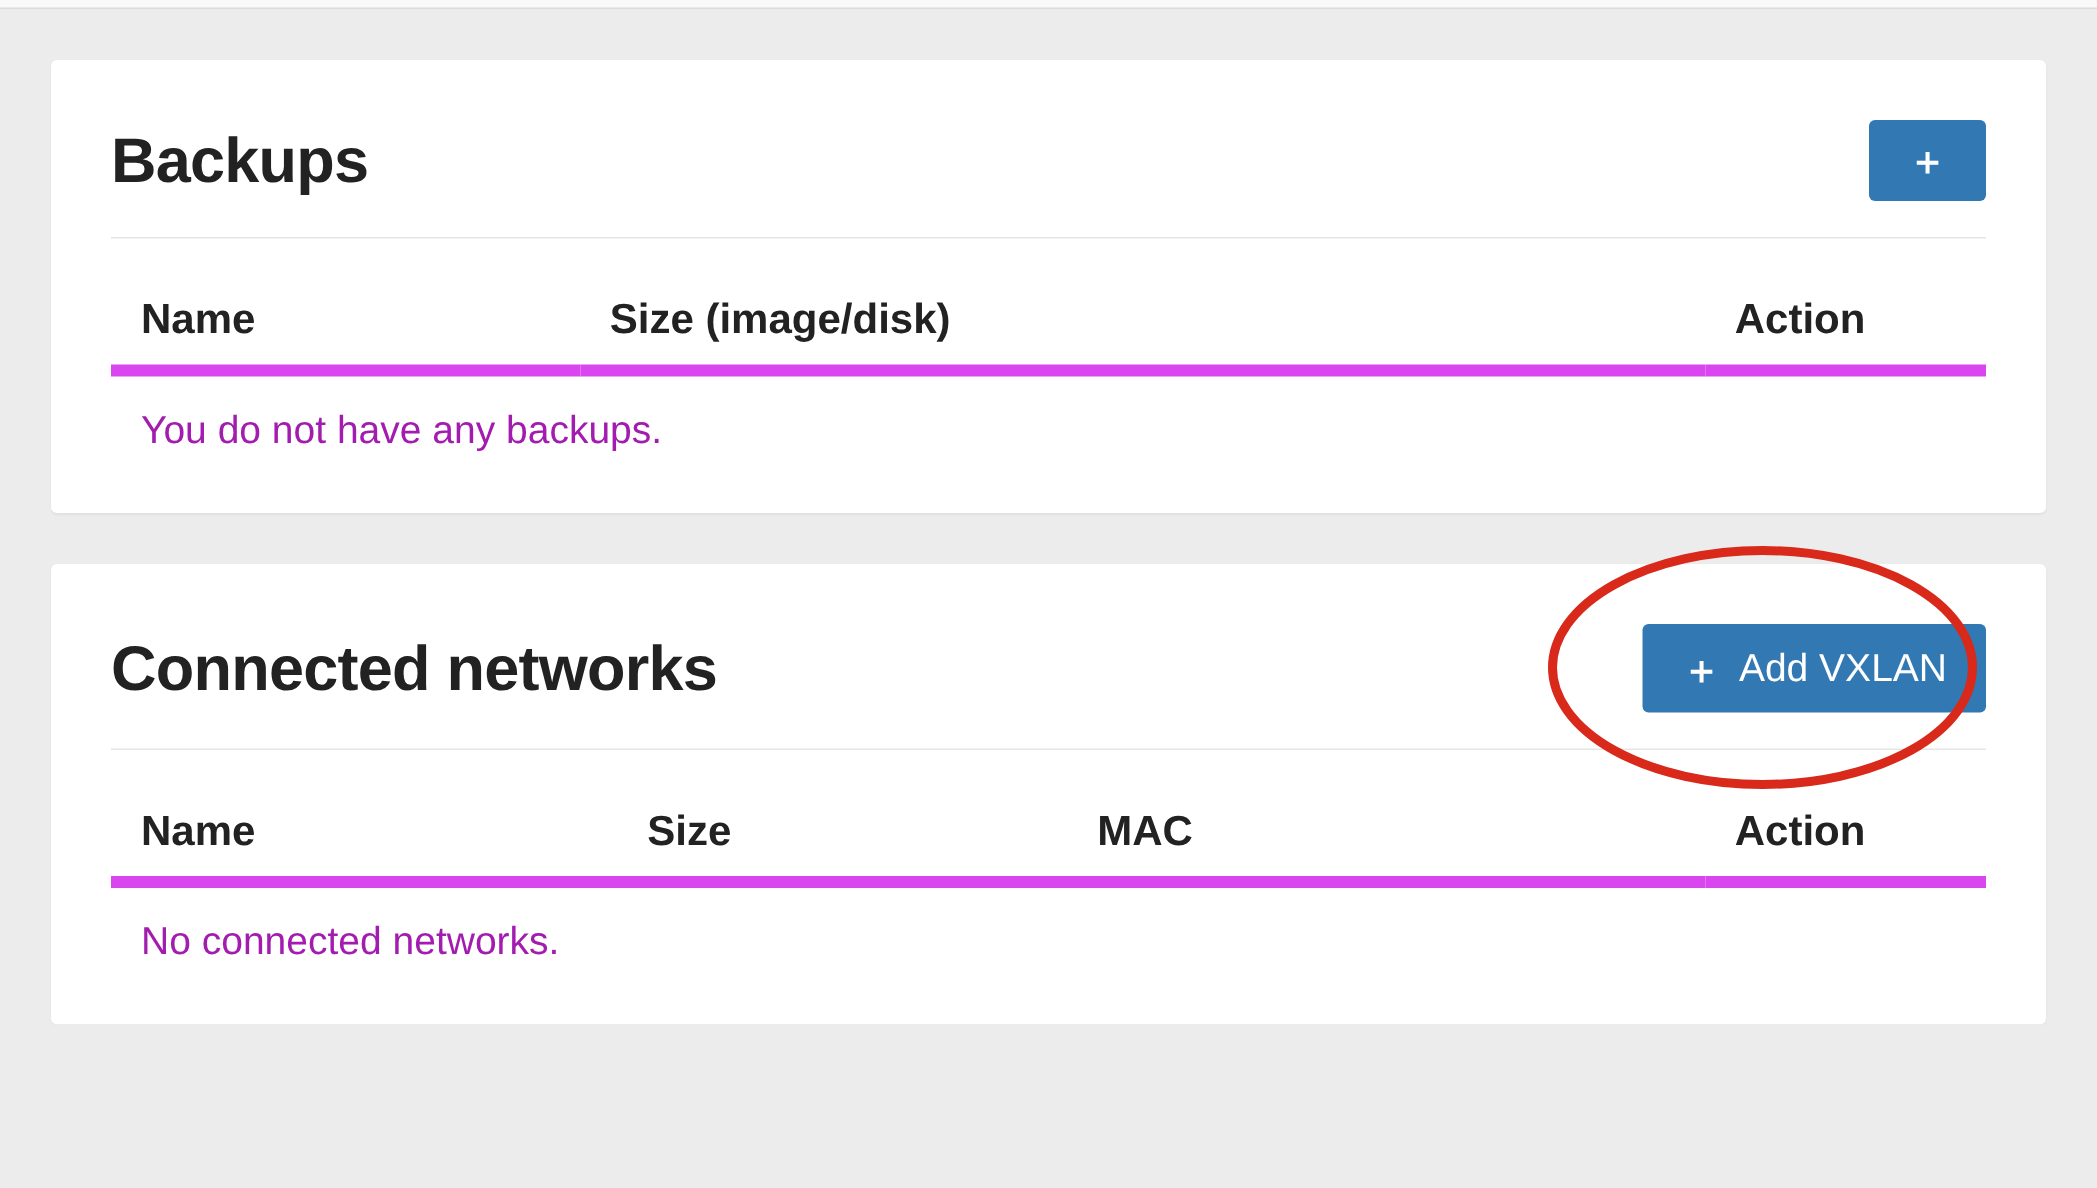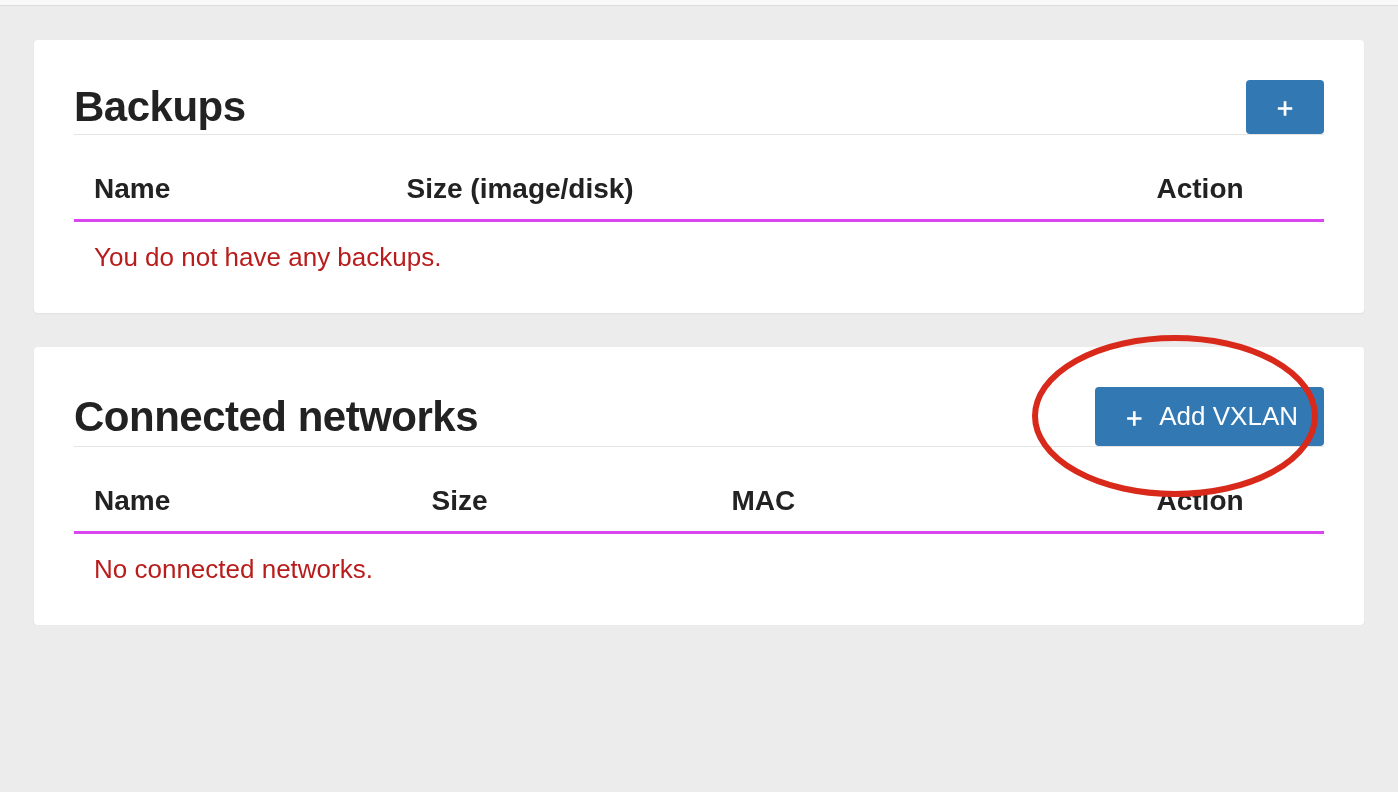--- a/index.html
+++ b/index.html
@@ -19,20 +19,21 @@
       background: #ffffff;
       margin: 34px 34px 0 34px;
       border-radius: 4px;
       padding: 40px 40px 30px 40px;
       box-shadow: 0 1px 2px rgba(0,0,0,0.05);
     }
     .panel-header {
       display: flex;
       justify-content: space-between;
       align-items: center;
+      padding-bottom: 24px;
       border-bottom: 1px solid #e5e5e5;
       margin-bottom: 24px;
     }
     .panel-title {
       font-size: 42px;
       font-weight: 700;
       letter-spacing: -0.5px;
     }
     .btn {
       background: #3278b3;
@@ -53,27 +54,27 @@
     }
     table {
       width: 100%;
       border-collapse: collapse;
     }
     thead th {
       text-align: left;
       font-size: 28px;
       font-weight: 700;
       padding: 14px 20px;
-      border-bottom: 3px solid #d946ef;
+      border-bottom: 8px solid #d946ef;
     }
     thead th.right { text-align: left; }
     tbody td {
       padding: 20px 20px 10px 20px;
       font-size: 26px;
-      color: #b91c1c;
+      color: #a21caf;
     }
     .annot-wrap {
       position: relative;
       display: inline-block;
     }
     .annot-ellipse {
       position: absolute;
       pointer-events: none;
       left: -70px; top: -56px;
       width: 300px; height: 170px;

